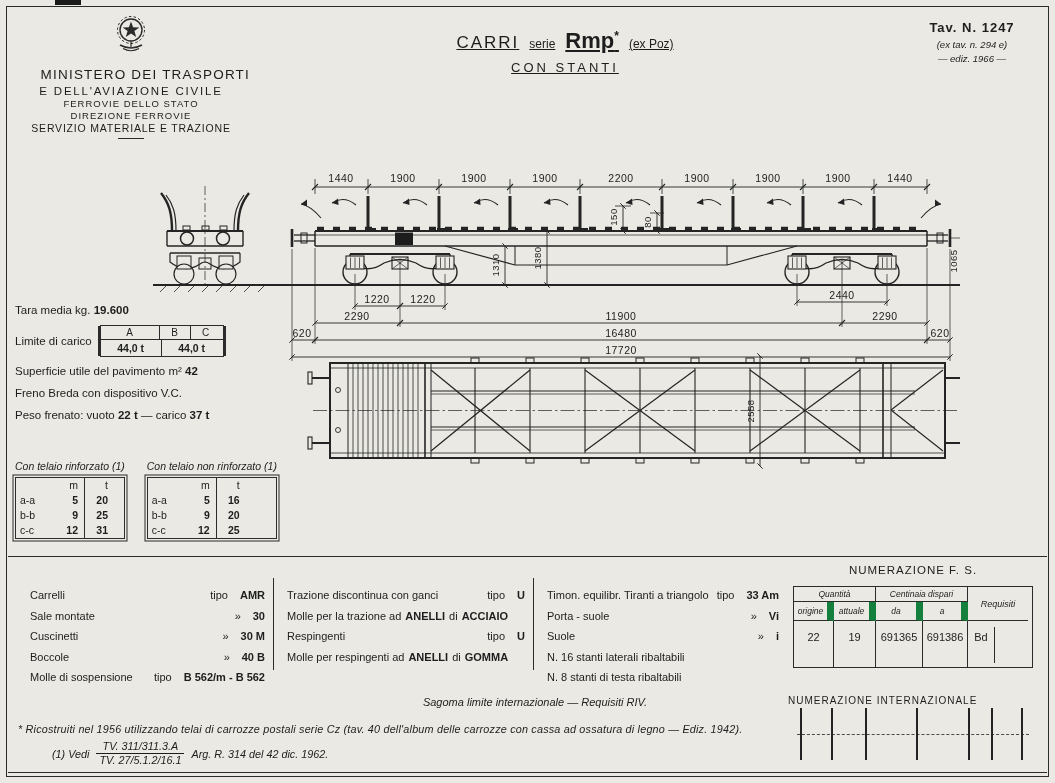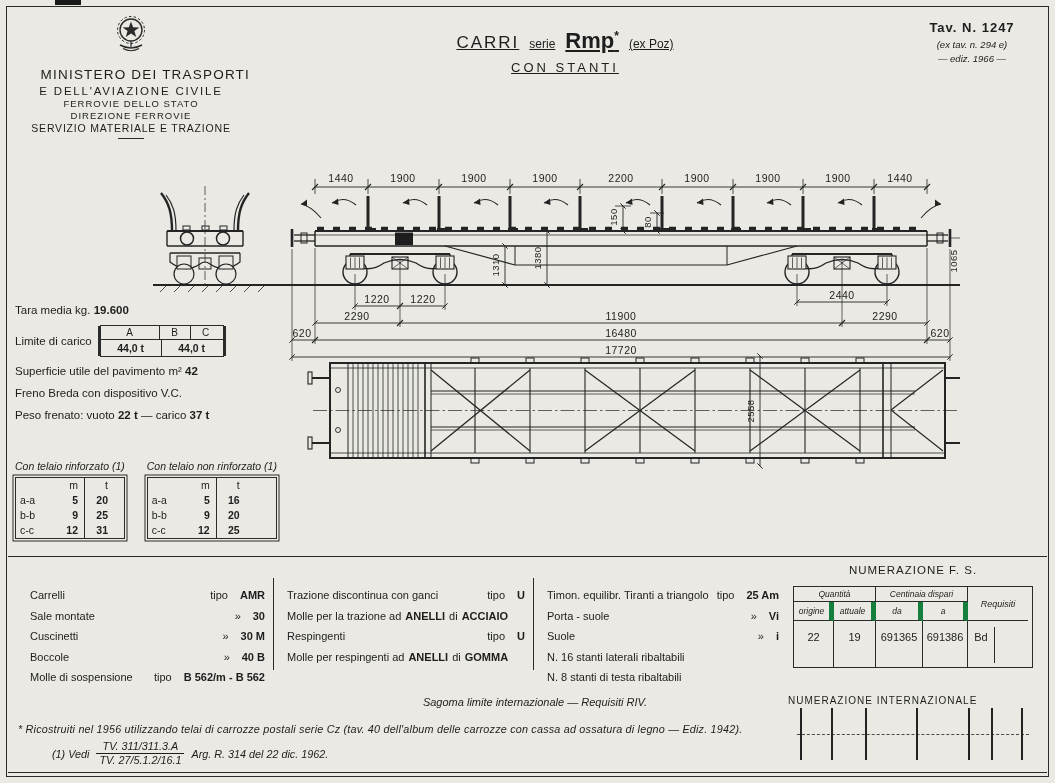--- a/index.html
+++ b/index.html
@@ -79,21 +79,21 @@
   
   .nfs-title{left:793px; top:564px; width:240px; text-align:center; font-size:11.5px; letter-spacing:1px;}
   .nfs{left:793px; top:586px; width:238px; border:1.6px solid #2b2b2b;
     display:grid; grid-template-columns:40px 42px 47px 45px 60px; grid-template-rows:15px 19px 46px;
     font-size:8.5px; background:transparent;}
   .nfs .cell{display:flex; align-items:center; justify-content:center;}
   .nfs .quant{grid-column:1/3; grid-row:1; border-bottom:1px solid #2b2b2b; border-right:1px solid #2b2b2b; font-style:italic;}
   .nfs .cent{grid-column:3/5; grid-row:1; border-bottom:1px solid #2b2b2b; border-right:1px solid #2b2b2b; font-style:italic;}
   .nfs .req{grid-column:5; grid-row:1/3; font-style:italic; font-size:9px;}
   .nfs .sub{grid-row:2; border-bottom:1.4px solid #2b2b2b; font-style:italic;}
-  .nfs .sub.br{border-right:5px solid #15803d;}
+  .nfs .sub.br{border-right:7px solid #15803d;}
   .nfs .reqline{grid-column:5; grid-row:2; border-bottom:1.4px solid #2b2b2b;}
   .nfs .dat{grid-row:3; font-size:11px; align-items:flex-start; padding-top:10px;}
   .nfs .dat.br{border-right:1px solid #2b2b2b;}
   .nfs .reqdat{grid-column:5; grid-row:3; display:flex; padding-top:10px;}
   .nfs .reqdat .bd{width:26px; text-align:center; font-size:11px;}
   .nfs .reqdat .div{width:1px; background:#2b2b2b; height:36px; margin-top:-4px;}
 
   
   .nint-title{left:788px; top:695px; width:250px; font-size:10px; letter-spacing:1px;}
   .nint{left:793px; top:708px; width:240px; height:52px;}
@@ -626,21 +626,21 @@
         <span class="gap"></span>
         <b>GOMMA</b>
       </div>
   </div>
 
   <div class="abs speccol" style="left:547px; top:590px; width:232px;">
     <div class="srow">
         <span class="sl">Timon. equilibr. Tiranti a triangolo</span>
         <span class="fill"></span>
         <span class="mid">tipo</span>
-        <span class="val">25 Am</span>
+        <span class="val">33 Am</span>
       </div>
     <div class="srow">
         <span class="sl">Porta - suole</span>
         <span class="fill"></span>
         <span class="mid">»</span>
         <span class="val">Vi</span>
       </div>
     <div class="srow">
         <span class="sl">Suole</span>
         <span class="fill"></span>
@@ -688,15 +688,15 @@
   </div>
 
   <div class="abs sagoma">Sagoma limite internazionale — Requisiti RIV.</div>
   <div class="abs note-star">* Ricostruiti nel 1956 utilizzando telai di carrozze postali serie Cz (tav. 40 dell'album delle carrozze con cassa ad ossatura di legno — Ediz. 1942).</div>
   <div class="abs note1">
     <span>(1) Vedi</span>
     <span class="fraction">
       <span class="top" style="display:block;font-style:italic;">TV. 311/311.3.A</span>
       <span class="bot" style="display:block;">TV. 27/5.1.2/16.1</span>
     </span>
-    <span>Arg. R. 314 del 22 dic. 1962.</span>
+    <span>Arg. R. 314 del 42 dic. 1962.</span>
   </div>
 </div>
 
 </body></html>

